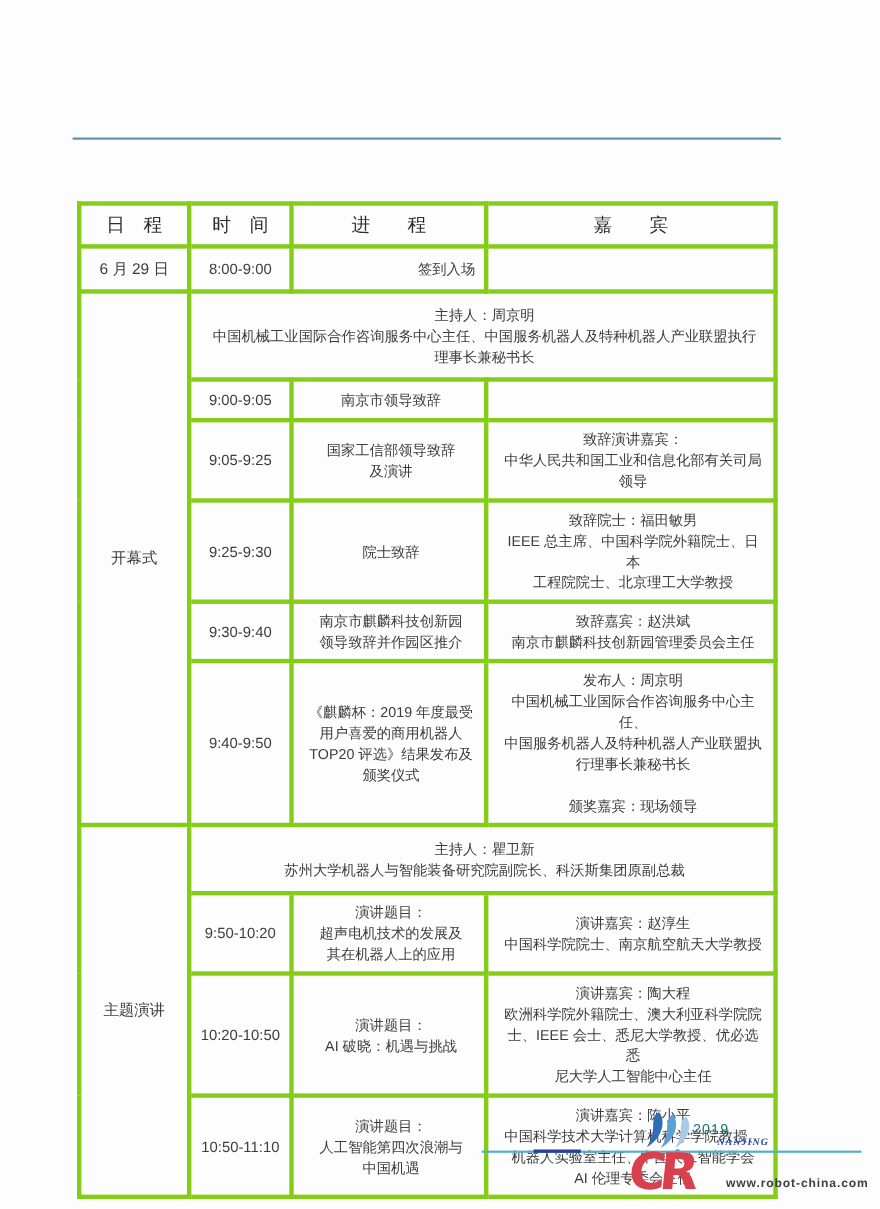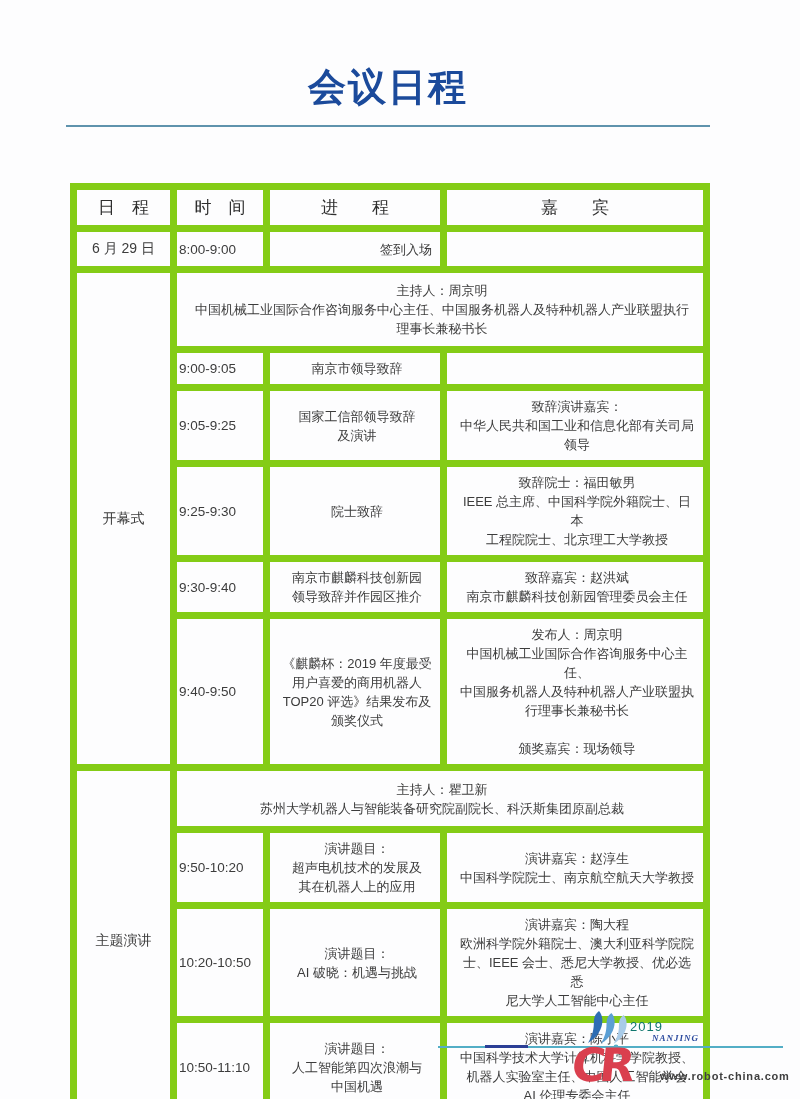--- a/index.html
+++ b/index.html
@@ -19,29 +19,29 @@
   .title-rule {
     position:absolute; top:125px; left:66px; width:644px; height:2px;
     background:var(--rule_teal,#5f93ad);
   }
   table.agenda {
     position:absolute; top:183px; left:70px; width:633px;
     border-collapse:collapse; table-layout:fixed;
     color:#3c3c3c;
   }
   .agenda th, .agenda td {
-    border:7px solid #84cc16;
+    border:4px solid #84cc16;
     vertical-align:middle;
     font-weight:normal;
   }
   .agenda th {
     font-size:17px; text-align:center; padding:6px 0; color:#2e2e2e;
   }
   .c-date { text-align:center; font-size:14px; padding:4px 4px; }
-  .c-time { font-size:13.5px; white-space:nowrap; padding:4px 2px; }
+  .c-time { text-align:center; font-size:13.5px; white-space:nowrap; padding:4px 2px; }
   .c-proc, .c-guest, .c-moderator {
     font-size:13px; line-height:19px; white-space:pre-line;
     text-align:center; padding:6px 8px 6px 12px;
   }
   .center { text-align:right; }
   
   .f-line-teal {
     position:absolute; left:438px; top:1046px; width:345px; height:2px;
     background:var(--footer_teal,#53aec6);
   }
@@ -72,21 +72,20 @@
   .site-url {
     position:absolute; left:660px; top:1070px;
     font-size:11px; font-weight:bold; color:#3f3f3f; letter-spacing:0.8px;
   }
 </style>
 </head>
 <body>
 
 <div class="page">
 
-  <div class="title">会议日程</div>
   <div class="title-rule"></div>
 
   <table class="agenda">
     <colgroup>
       <col style="width:100px">
         <col style="width:93px">
         <col style="width:177px">
         <col style="width:263px">
     </colgroup>
     <tbody>

